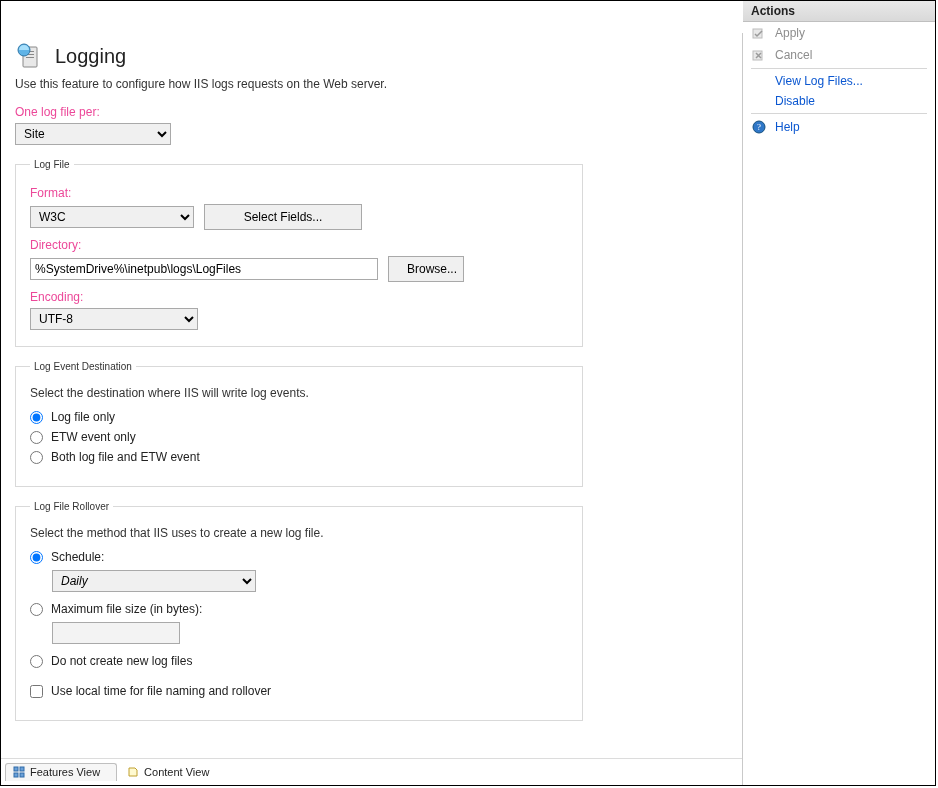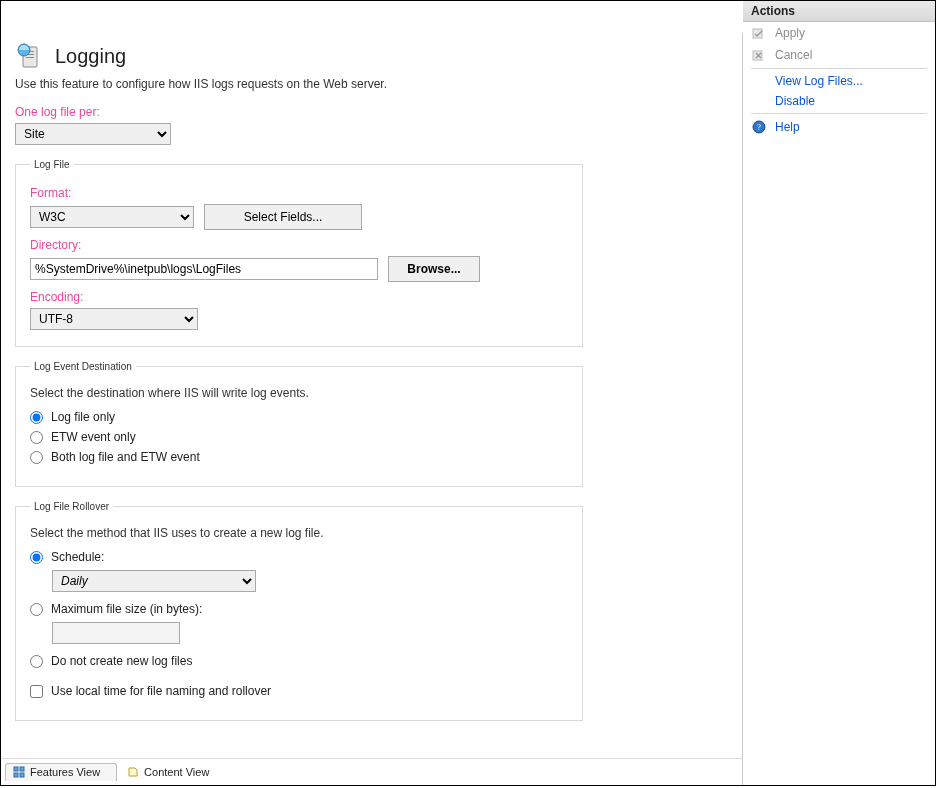--- a/index.html
+++ b/index.html
@@ -198,21 +198,21 @@
         <div class="field-label">Format:</div>
         <div class="row">
           <select style="width:164px;">
             <option>W3C</option>
           </select>
           <button class="win-btn" style="width:158px;">Select Fields...</button>
         </div>
         <div class="field-label" style="margin-top:8px;">Directory:</div>
         <div class="row">
           <input type="text" style="width: 348px;" value="%SystemDrive%\inetpub\logs\LogFiles">
-          <button class="win-btn" style="width:92px;font-weight:bold;">Browse...</button>
+          <button class="win-btn" style="width:76px;">Browse...</button>
         </div>
         <div class="field-label" style="margin-top:8px;">Encoding:</div>
         <select style="width:168px;">
           <option>UTF-8</option>
         </select>
       </fieldset>
 
       
       <fieldset class="group" style="width:538px;">
         <legend>Log Event Destination</legend>

